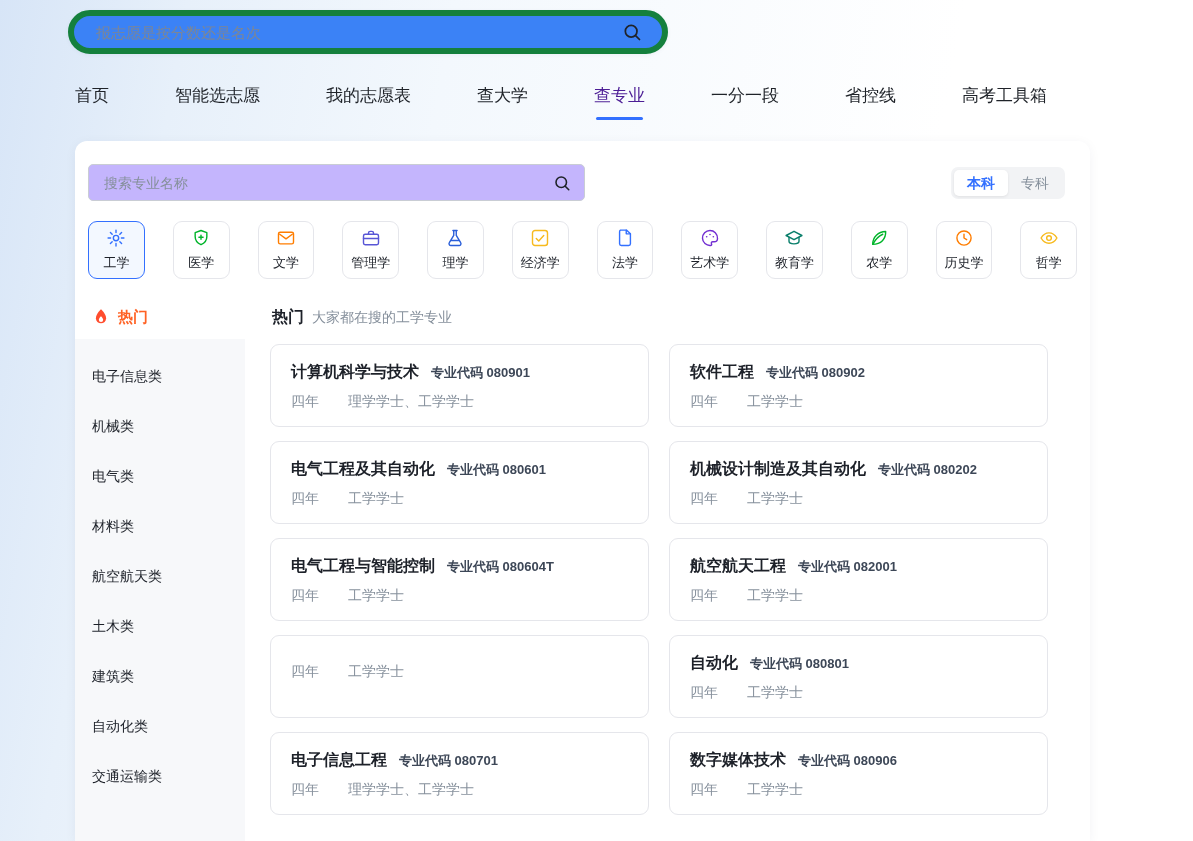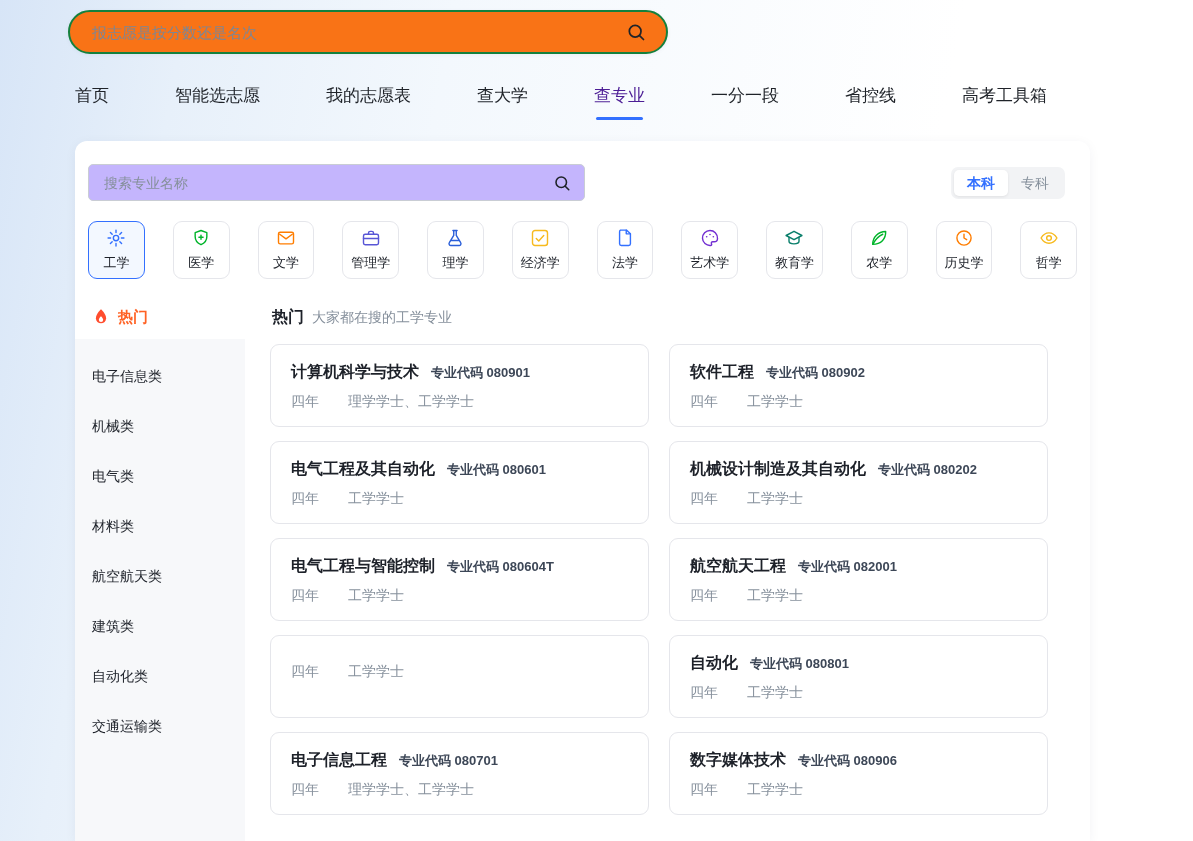--- a/index.html
+++ b/index.html
@@ -6,21 +6,21 @@
   html,body { margin:0; padding:0; }
   body {
     width:1193px; height:841px; overflow:hidden;
     font-family:"Liberation Sans","DejaVu Sans",sans-serif;
     color:#1d2129;
     background:linear-gradient(100deg,#d7e5f7 0%,#e7f0fa 14%,#f3f8fd 34%,#ffffff 72%);
   }
   
   .top-search {
     margin:10px 0 0 68px; width:600px; height:44px;
-    background:#f97316; border:2px solid #15803d; border-radius:24px;
+    background:#3b82f6; border:6px solid #15803d; border-radius:24px;
     display:flex; align-items:center; justify-content:space-between;
     padding:0 20px; box-shadow:0 1px 4px rgba(30,50,90,.05);
   }
   .top-search input {
     border:none; outline:none; flex:1; font-size:15px; color:#1d2129; background:transparent;
     font-family:inherit;
   }
   .top-search input::placeholder { color:#7d8694; }
   .ic { display:inline-flex; align-items:center; justify-content:center; }
   .ic svg { width:100%; height:100%; display:block; }
@@ -275,20 +275,21 @@
             </svg>
           </span>
         <span class="hot-label">热门</span>
       </div>
       <div class="side-list">
           <div class="side-item">电子信息类</div>
           <div class="side-item">机械类</div>
           <div class="side-item">电气类</div>
           <div class="side-item">材料类</div>
           <div class="side-item">航空航天类</div>
+          <div class="side-item">土木类</div>
           <div class="side-item">建筑类</div>
           <div class="side-item">自动化类</div>
           <div class="side-item">交通运输类</div>
         </div>
     </div>
 
     <div class="content">
       <div class="content-header">
         <span class="hd-title">热门</span>
         <span class="hd-sub">大家都在搜的工学专业</span>

